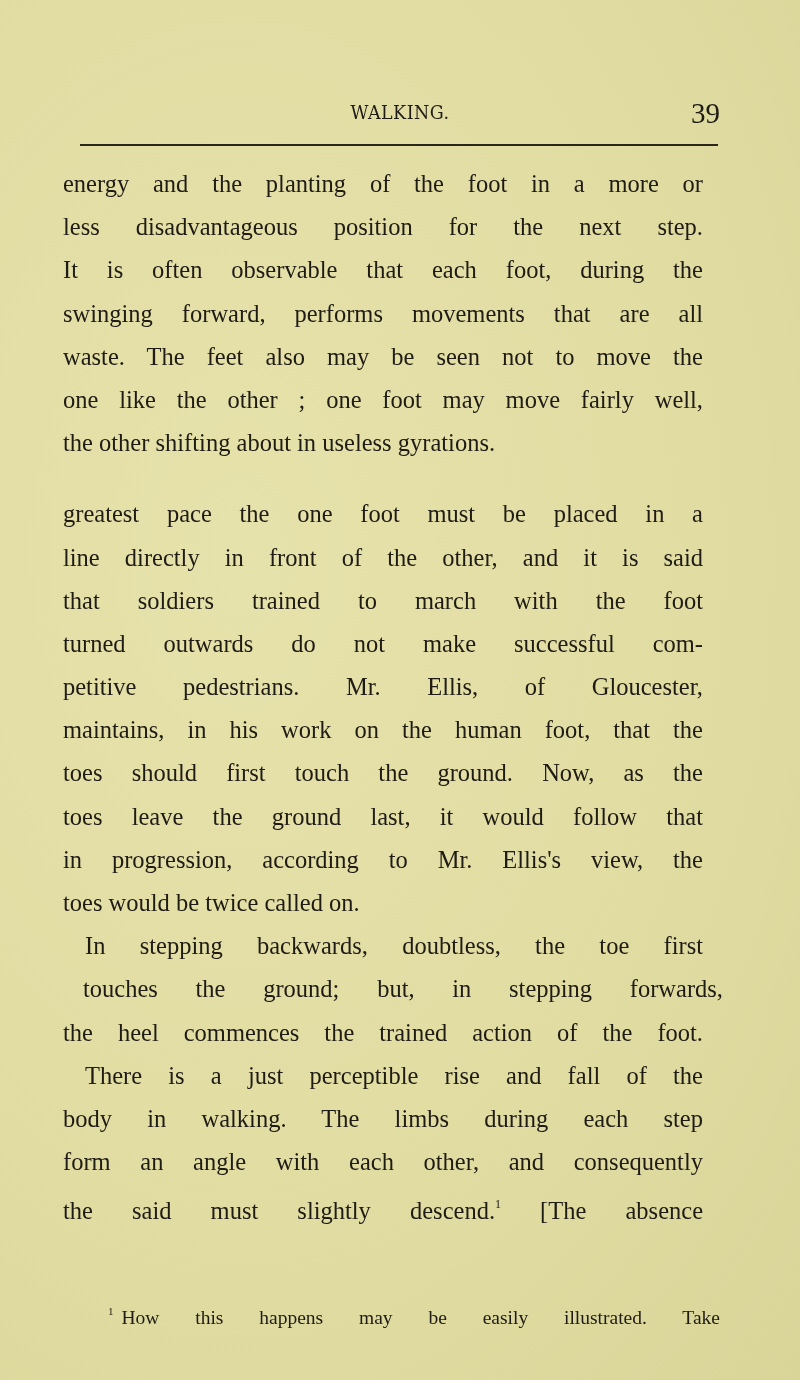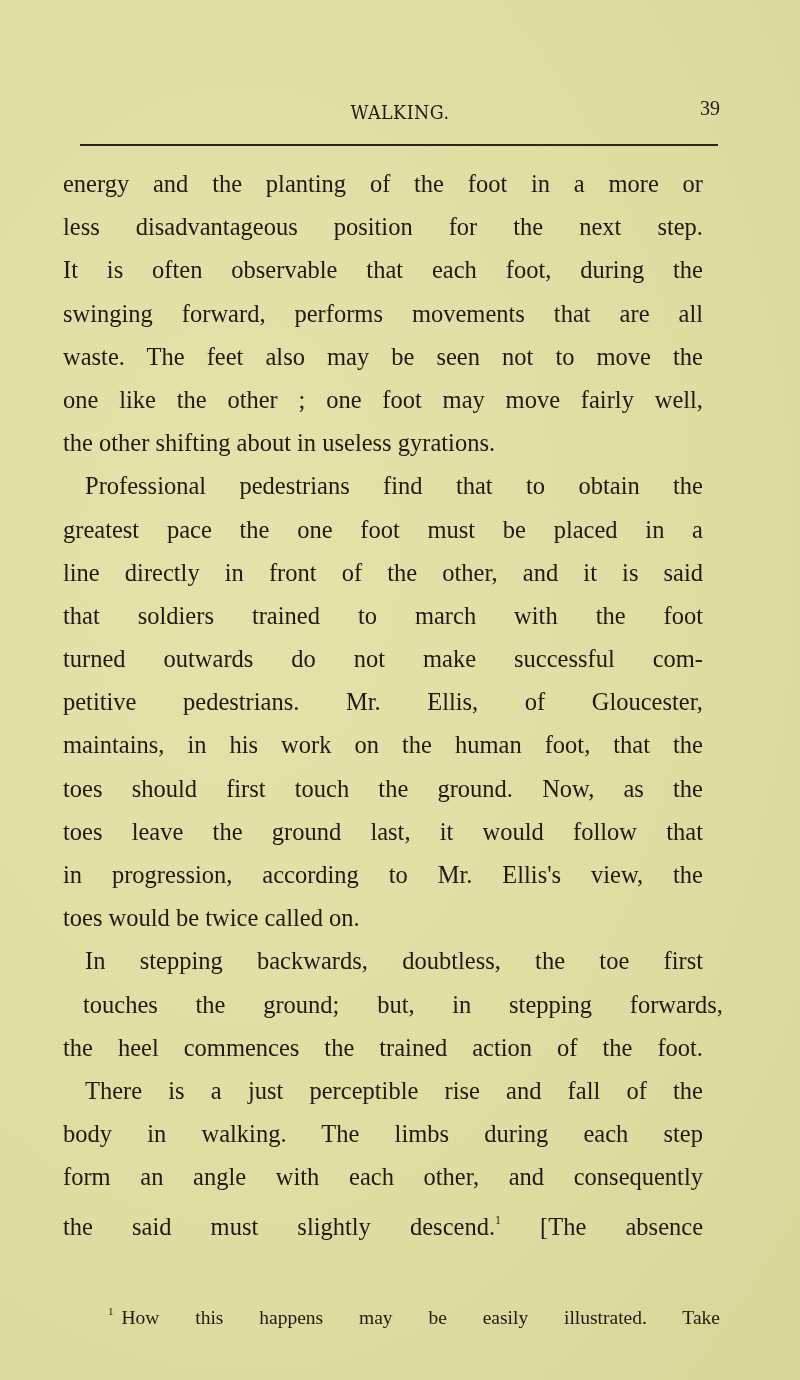--- a/index.html
+++ b/index.html
@@ -14,21 +14,21 @@
   .page { position: absolute; left: 0; top: 0; width: 800px; height: 1380px; }
   .running-head {
     position: absolute; top: 97px; left: 80px; width: 640px; height: 30px;
   }
   .running-title {
     position: absolute; left: 0; width: 640px; text-align: center;
     font-size: 19px; letter-spacing: 0.5px; top: 4px;
     transform: scaleX(0.92);
   }
   .page-number {
-    position: absolute; right: 0; top: 0; font-size: 20px;
+    position: absolute; right: 0; top: 0; font-size: 29px;
     font-family: "Liberation Serif", serif;
   }
   .head-rule {
     position: absolute; left: 80px; top: 144px; width: 638px; height: 2px;
     background: #2a261c;
   }
   .body-text {
     position: absolute; left: 63px; top: 162px; width: 640px;
   }
   .line {
@@ -61,22 +61,21 @@
   <div class="head-rule"></div>
 
   <div class="body-text">
     <span class="line" style="width: 640px; display: block;">energy and the planting of the foot in a more or</span>
     <span class="line" style="width: 640px; display: block;">less disadvantageous position for the next step.</span>
     <span class="line" style="width: 640px; display: block;">It is often observable that each foot, during the</span>
     <span class="line" style="width: 640px; display: block;">swinging forward, performs movements that are all</span>
     <span class="line" style="width: 640px; display: block;">waste. The feet also may be seen not to move the</span>
     <span class="line" style="width: 640px; display: block;">one like the other ; one foot may move fairly well,</span>
     <span class="line last" style="width: 640px; display: block;">the other shifting about in useless gyrations.</span>
-    <span class="line indent" style="width: 640px; display: block;">Professional pedestrians find that to obtain the</span>
-    <span class="line" style="width: 640px; display: block;">greatest pace the one foot must be placed in a</span>
+    <span class="line" style="width: 640px; display: block; margin-top: 28px;">greatest pace the one foot must be placed in a</span>
     <span class="line" style="width: 640px; display: block;">line directly in front of the other, and it is said</span>
     <span class="line" style="width: 640px; display: block;">that soldiers trained to march with the foot</span>
     <span class="line" style="width: 640px; display: block;">turned outwards do not make successful com-</span>
     <span class="line" style="width: 640px; display: block;">petitive pedestrians. Mr. Ellis, of Gloucester,</span>
     <span class="line" style="width: 640px; display: block;">maintains, in his work on the human foot, that the</span>
     <span class="line" style="width: 640px; display: block;">toes should first touch the ground. Now, as the</span>
     <span class="line" style="width: 640px; display: block;">toes leave the ground last, it would follow that</span>
     <span class="line" style="width: 640px; display: block;">in progression, according to Mr. Ellis's view, the</span>
     <span class="line last" style="width: 640px; display: block;">toes would be twice called on.</span>
     <span class="line indent" style="width: 640px; display: block;">In stepping backwards, doubtless, the toe first</span>

